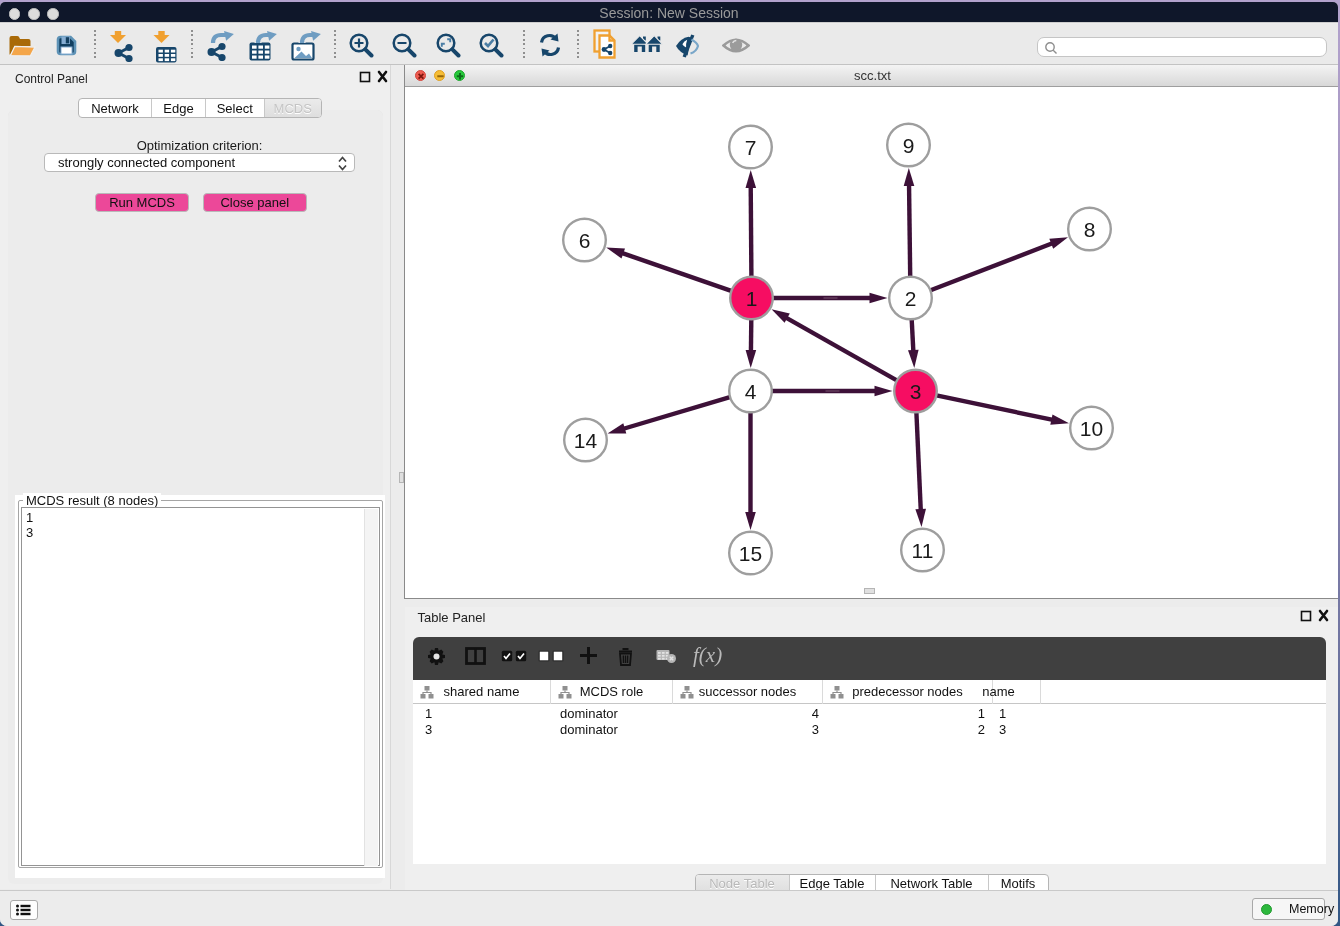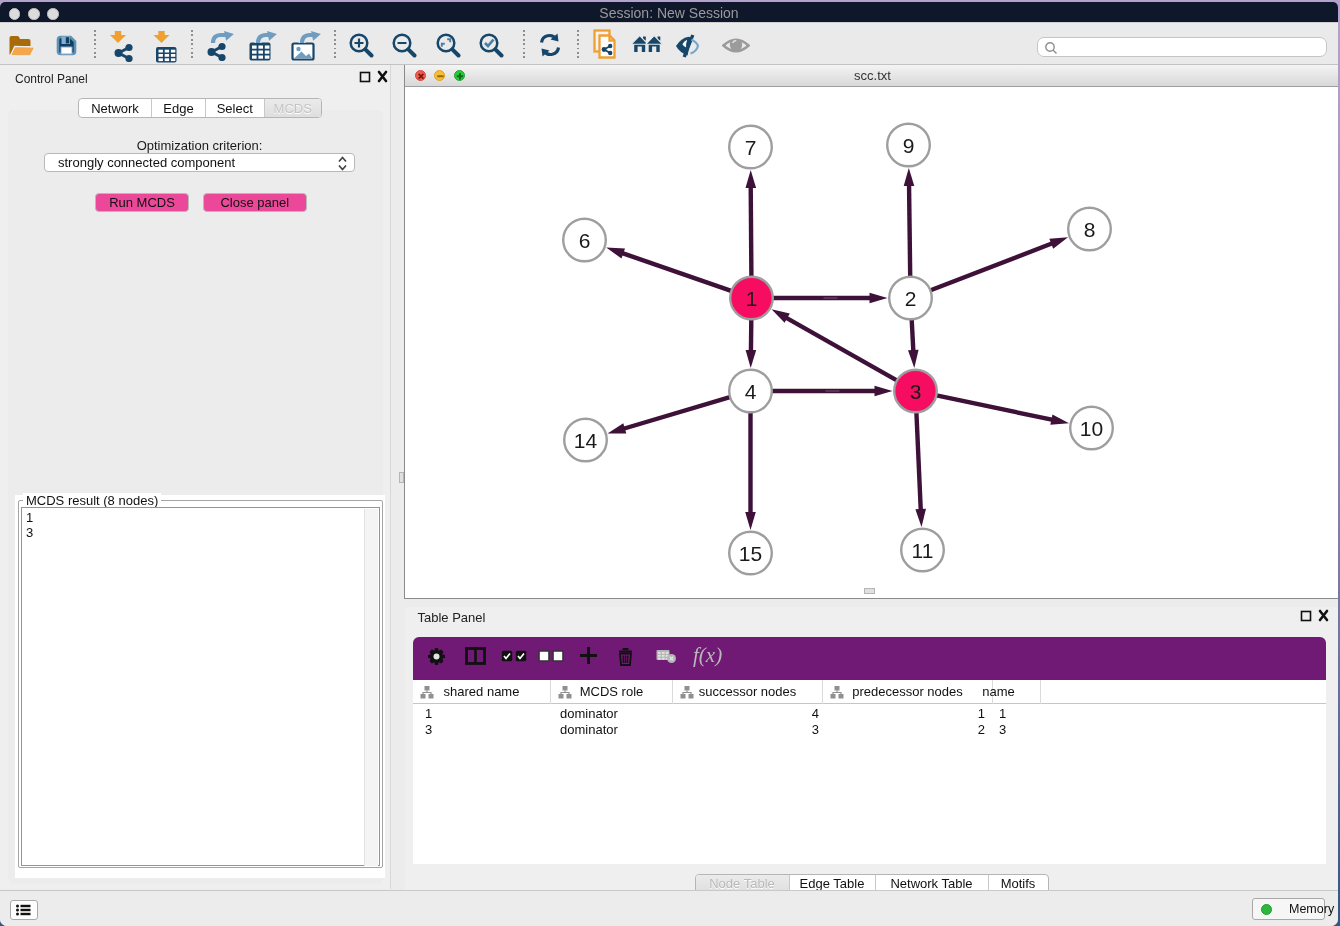--- a/index.html
+++ b/index.html
@@ -38,21 +38,21 @@
 #mcdstrack{position:absolute;right:1px;top:1px;width:14px;height:357px;background:#f4f4f4;border-left:1px solid #e2e2e2;}
 
 #net{position:absolute;left:404px;top:63px;width:936px;height:534px;background:#fff;border:1px solid #8a8a8a;border-right:none;border-top:none;}
 #nettitle{position:absolute;left:0;top:0;width:100%;height:21.5px;background:linear-gradient(#f4f4f4,#d8d8d8);border-bottom:1px solid #9e9e9e;}
 #nettitle .t{position:absolute;top:3px;left:0;width:100%;text-align:center;font-size:13px;color:#333;}
 .mtl{position:absolute;top:5px;width:11px;height:11px;border-radius:50%;}
 #graph{position:absolute;left:1px;top:23.5px;}
 
 #tp{position:absolute;left:404.5px;top:597px;width:935.5px;height:291px;background:#efefef;margin-top:8px;}
 #tp-head{position:absolute;left:13px;top:3px;font-size:13px;color:#222;}
-#tp-toolbar{position:absolute;left:8.5px;top:29.5px;width:913px;height:43px;background:#701a75;border-radius:6px 6px 0 0;}
+#tp-toolbar{position:absolute;left:8.5px;top:29.5px;width:913px;height:43px;background:#404040;border-radius:6px 6px 0 0;}
 #tp-table{position:absolute;left:8.5px;top:72.5px;width:913px;height:184.5px;background:#fff;}
 #thead{position:absolute;left:0;top:0;width:100%;height:24.5px;border-bottom:1px solid #c6c6c6;font-size:13px;color:#111;}
 .hcell{position:absolute;top:0;height:24px;border-right:1px solid #dadada;}
 .hlabel{position:absolute;top:4px;width:100%;text-align:center;}
 .hicon{position:absolute;top:6px;left:7px;}
 .trow{position:absolute;left:0;width:100%;height:16.3px;font-size:13px;color:#111;}
 .tcell{position:absolute;top:1px;}
 #tabs2{position:absolute;left:290px;top:267px;width:354px;height:19.5px;display:flex;border:1px solid #b5b5b5;border-radius:4px;background:#fff;font-size:13px;overflow:hidden;}
 #tabs2 div{border-right:1px solid #c8c8c8;display:flex;align-items:center;justify-content:center;color:#111;}
 #tabs2 div:first-child{background:linear-gradient(#ebebeb,#dedede);color:#b9b9b9;text-shadow:0 1px 0 #fff;}

